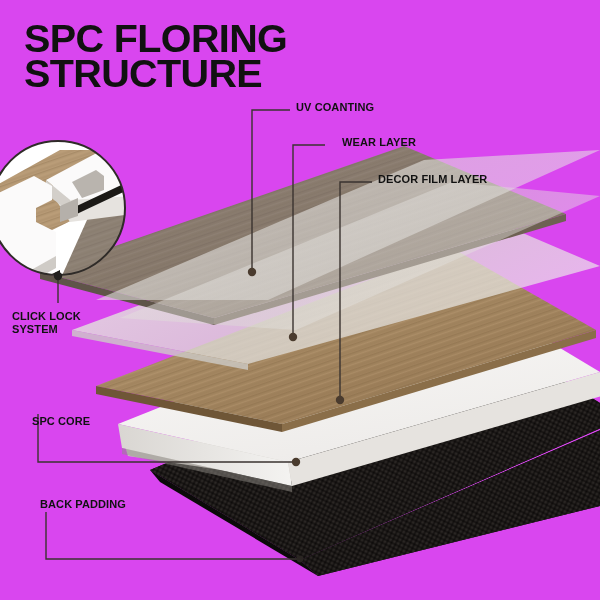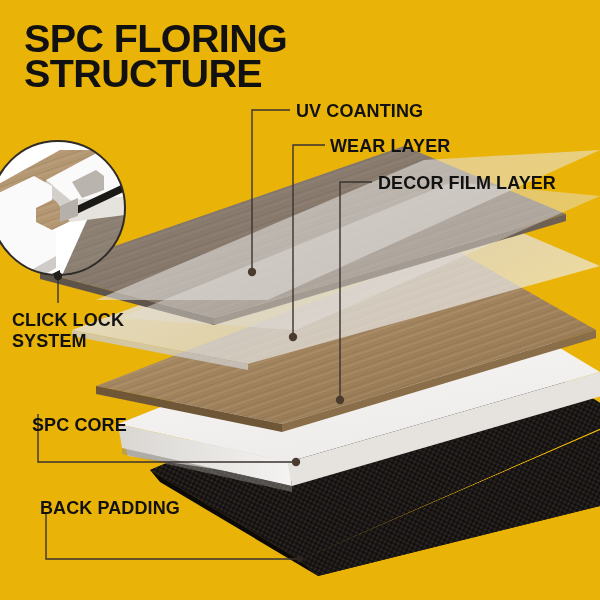--- a/index.html
+++ b/index.html
@@ -11,21 +11,21 @@
     width: 600px;
     height: 600px;
     overflow: hidden;
     font-family: "Liberation Sans", sans-serif;
     -webkit-font-smoothing: antialiased;
   }
   #stage {
     position: relative;
     width: 600px;
     height: 600px;
-    background: #eab308;
+    background: #d946ef;
     overflow: hidden;
   }
   #artwork {
     position: absolute;
     left: 0;
     top: 0;
     width: 600px;
     height: 600px;
   }
   
@@ -47,29 +47,29 @@
     transform: scaleX(1.04);
     transform-origin: left center;
     white-space: nowrap;
   }
   
   .label {
     position: absolute;
     z-index: 45;
     font-family: "Liberation Sans", sans-serif;
     font-weight: bold;
-    font-size: 18px;
+    font-size: 11px;
     letter-spacing: 0.1px;
     color: #111111;
     text-transform: uppercase;
     white-space: pre-line;
     line-height: 1.14;
   }
   .label.l-uv        { left: 296px; top: 101px; }
-  .label.l-wear      { left: 330px; top: 136px; }
+  .label.l-wear      { left: 342px; top: 136px; }
   .label.l-decor     { left: 378px; top: 173px; }
   .label.l-click     { left: 12px;  top: 310px; }
   .label.l-core      { left: 32px;  top: 415px; }
   .label.l-back      { left: 40px;  top: 498px; text-align: center; }
 </style>
 </head>
 <body>
 
 <div id="stage">
 

